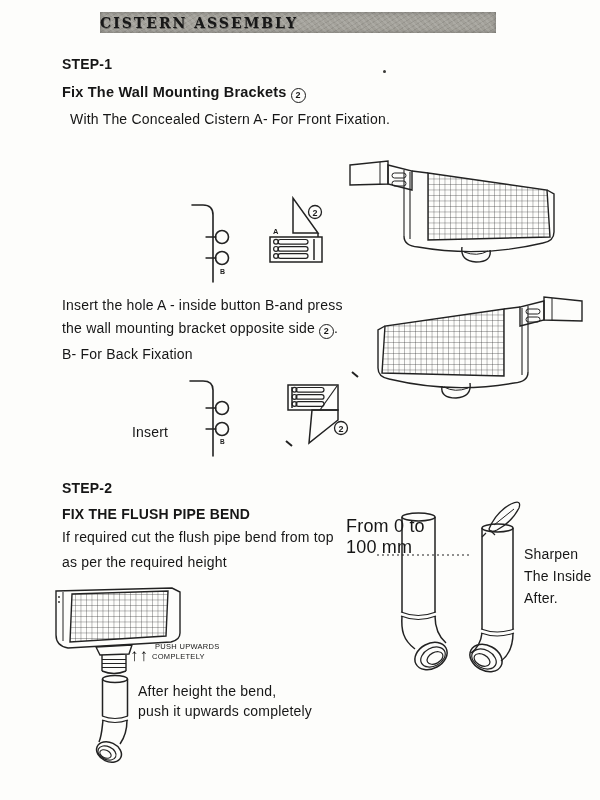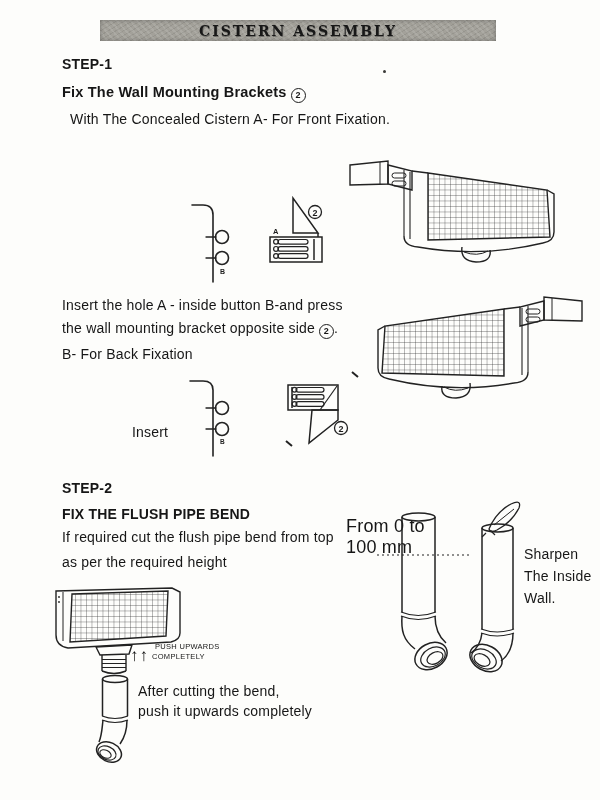--- a/index.html
+++ b/index.html
@@ -15,23 +15,22 @@
   .fs145{font-size:14.5px;}
   .fs135{font-size:14px;}
   .fs12{font-size:18px;}
   .tiny{font-size:7.5px;font-weight:400;letter-spacing:.3px;}
   .header-bar{
     position:absolute;left:100px;top:12px;width:396px;height:21px;
     background:#a3a19a;
     background-image:
       repeating-linear-gradient(47deg, rgba(255,255,255,.10) 0 2px, rgba(0,0,0,0) 2px 5px),
       repeating-linear-gradient(-31deg, rgba(60,60,55,.12) 0 1px, rgba(0,0,0,0) 1px 4px);
-    display:flex;align-items:center;justify-content:center;
+    display:flex;align-items:center;
     box-shadow:inset 0 0 4px rgba(70,70,65,.55);
-    margin-top:8px;
   }
   .header-title{
     font-family:"DejaVu Serif",serif;font-weight:700;font-size:14px;
     letter-spacing:2px;color:#181818;text-shadow:.6px .6px 0 rgba(20,20,20,.35);
   }
   .badge{
     display:inline-flex;align-items:center;justify-content:center;
     width:13px;height:13px;border:1.4px solid #1d1d1d;border-radius:50%;
     font-size:9px;font-weight:700;margin-left:4px;vertical-align:-1px;line-height:1;
   }
@@ -158,27 +157,27 @@
 <div class="t bold fs14" style="left:62px;top:480px">STEP-2</div>
 <div class="t bold fs14" style="left:62px;top:506px">FIX THE FLUSH PIPE BEND</div>
 <div class="t fs14" style="left:62px;top:529px">If required cut the flush pipe bend from top</div>
 <div class="t fs14" style="left:62px;top:554px">as per the required height</div>
 
 <div class="t fs12" style="left:346px;top:516px">From 0 to</div>
 <div class="t fs12" style="left:346px;top:537px">100 mm</div>
 
 <div class="t fs135" style="left:524px;top:546px">Sharpen</div>
 <div class="t fs135" style="left:524px;top:568px">The Inside</div>
-<div class="t fs135" style="left:524px;top:590px">Wall.</div>
+<div class="t fs135" style="left:524px;top:590px">After.</div>
 
 <div class="arrows" style="left:130px;top:646px">↑↑</div>
 <div class="t tiny" style="left:155px;top:642px">PUSH UPWARDS</div>
 <div class="t tiny" style="left:152px;top:652px">COMPLETELY</div>
 
-<div class="t fs14" style="left:138px;top:683px">After cutting the bend,</div>
+<div class="t fs14" style="left:138px;top:683px">After height the bend,</div>
 <div class="t fs14" style="left:138px;top:703px">push it upwards completely</div>
 
 <svg style="left:335px;top:500px" width="265" height="185" viewBox="0 0 265 185">
   <g fill="none" stroke="#222" stroke-width="1.5">
 
     <ellipse cx="83.5" cy="17" rx="16.5" ry="4"></ellipse>
     <path d="M67,17 V112 M100,17 V112"></path>
     <path d="M66,112 Q83,119 101,112 M66,116 Q83,123 101,116" stroke-width="1.2"></path>
     <path d="M67,116 C66,130 68,140 80,149"></path>
     <path d="M100,116 C100,128 103,136 111,143"></path>

